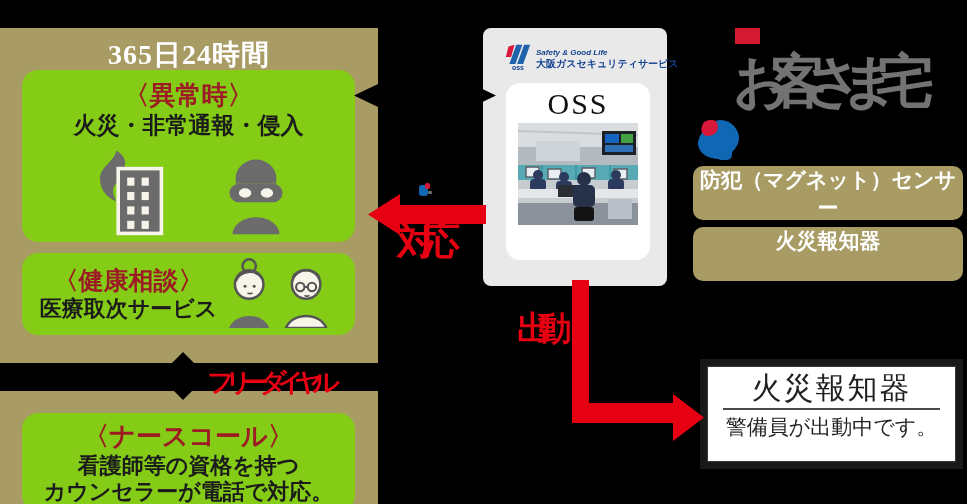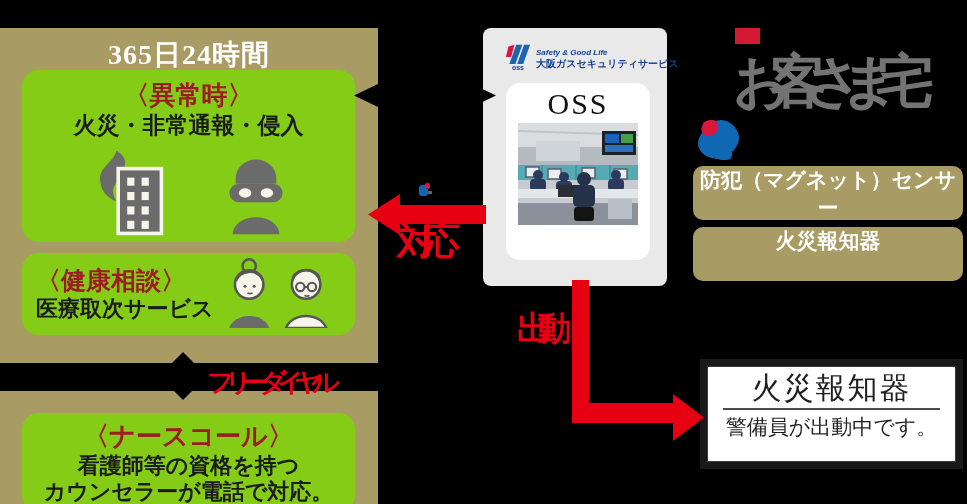--- a/index.html
+++ b/index.html
@@ -11,21 +11,21 @@
   .lp-title{left:0;top:8px;width:378px;text-align:center;color:#fff;
             font-size:28px;font-weight:bold;letter-spacing:1px;}
   .cream-box{background:#84cc16;border-radius:16px;left:22px;width:333px;text-align:center;}
   .box1{top:42px;height:172px;}
   .box2{top:225px;height:82px;display:flex;align-items:center;}
   .box3{top:385px;height:98px;}
   .red-head{color:#9c1b24;font-size:26px;font-weight:bold;line-height:32px;}
   .blk-line{color:#1b1b1b;font-size:23px;font-weight:bold;line-height:27px;}
   .box1 .red-head{margin-top:10px;}
   .icon-row{display:flex;justify-content:center;align-items:flex-end;gap:42px;margin-top:8px;}
-  .box2-text{flex:1;text-align:left;padding-left:14px;}
+  .box2-text{flex:1;text-align:center;padding-left:14px;}
   .box2-text .red-head{font-size:25px;line-height:28px;}
   .box2-text .blk-line{font-size:22px;}
   .box2-icons{width:120px;margin-right:14px;}
   .box3 .red-head{margin-top:8px;}
   .box3 .blk-line{font-size:22px;line-height:26px;}
   
   .band{left:0;top:335px;width:378px;height:28px;background:#000;}
   .diamond{left:166px;top:331px;width:34px;height:34px;background:#000;transform:rotate(45deg);}
   .squish-red{color:#e60012;font-weight:bold;white-space:nowrap;}
   .band-label{left:207px;top:336px;font-size:27px;letter-spacing:-0.37em;transform:scaleY(0.95);}

